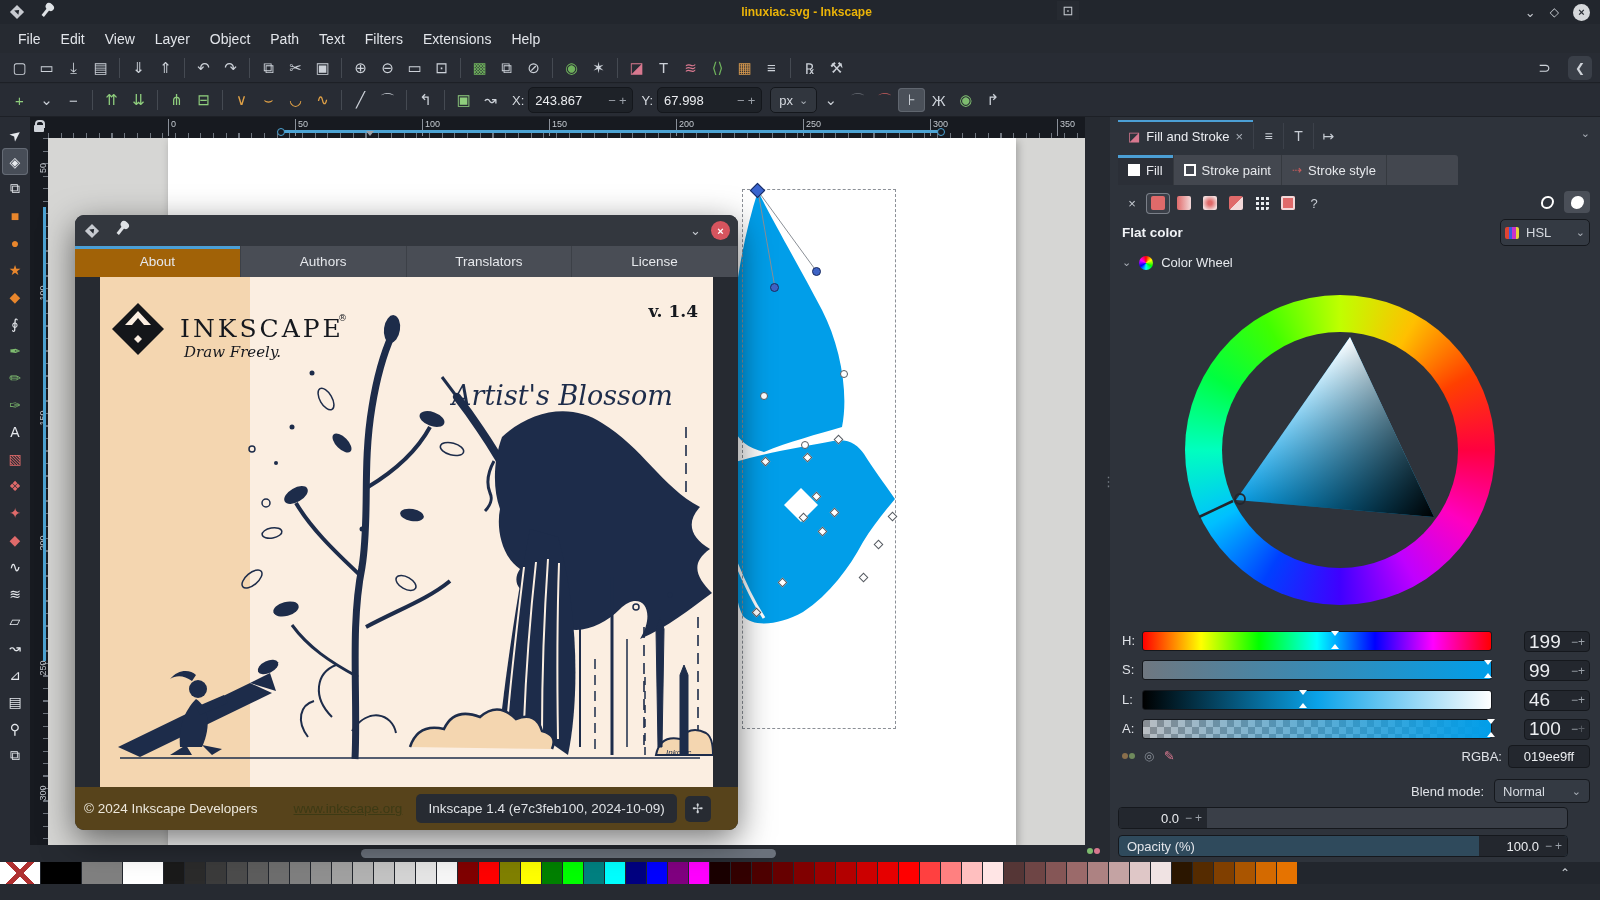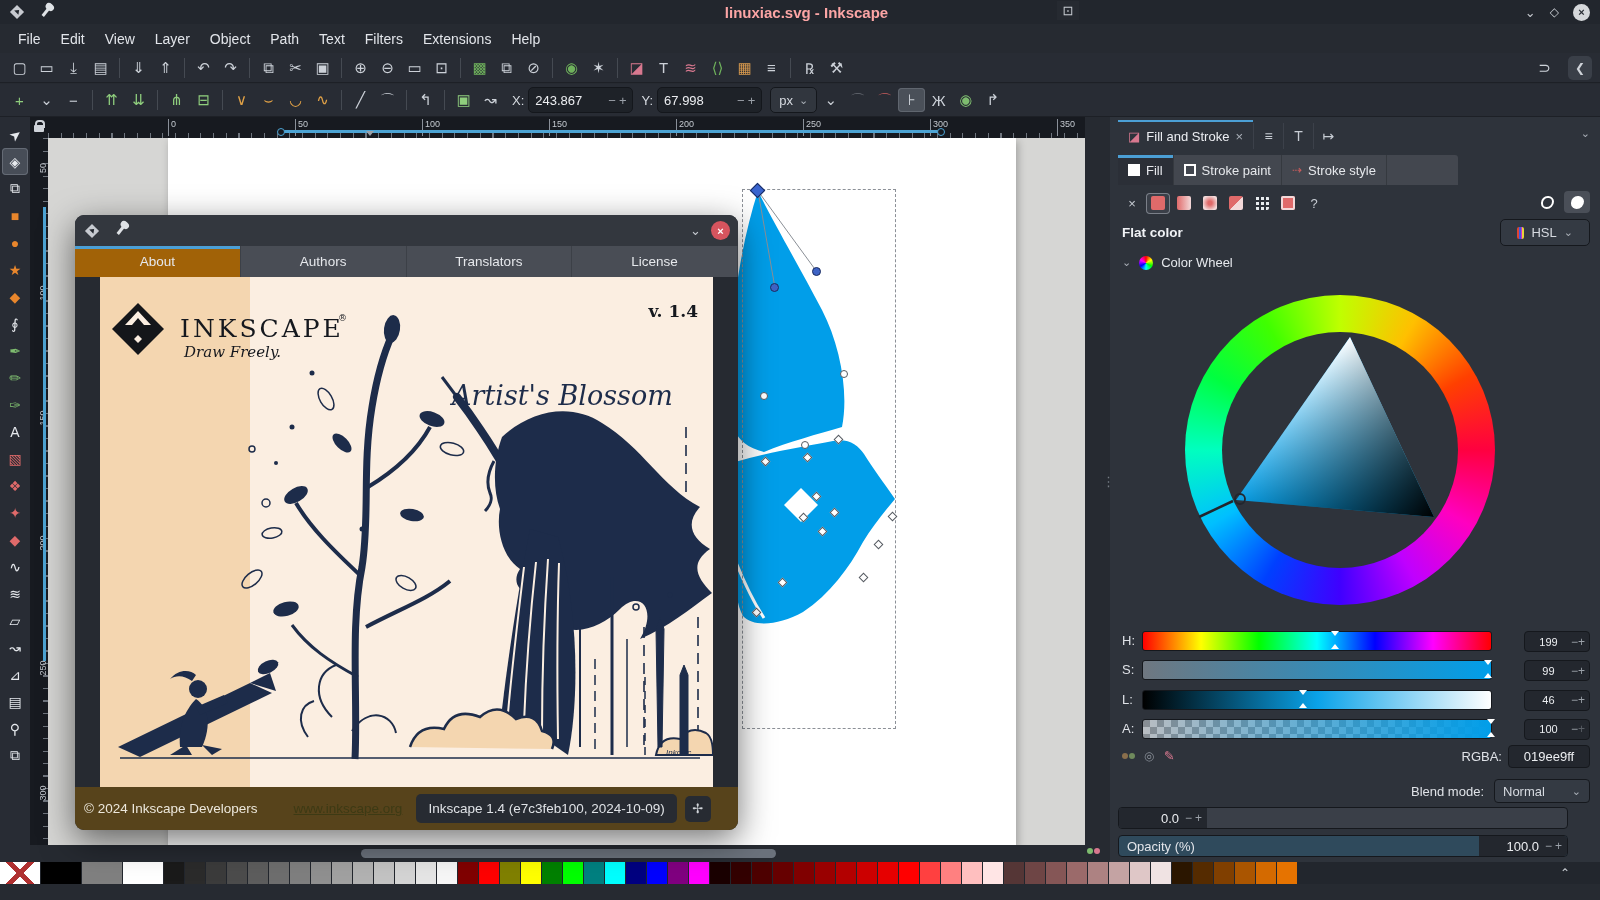--- a/index.html
+++ b/index.html
@@ -8,21 +8,21 @@
     position:relative; width:1600px; height:900px; overflow:hidden;
     background:#262a31; font-family:"Liberation Sans", sans-serif;
     color:#d6dae0; -webkit-font-smoothing:antialiased;
   }
   .abs { position:absolute; }
 
   
   #titlebar { left:0; top:0; width:1600px; height:24px; background:#22262d;
     display:flex; align-items:center; }
   #titlebar .title { position:absolute; left:0; right:0; text-align:center;
-    font-size:15px; font-weight:bold; color:#fca5a5;padding-left:13px; }
+    font-size:12px; font-weight:bold; color:#eab308;padding-left:13px; }
   .logo-diamond { display:inline-block; width:10px; height:10px; background:#c7cad0;
     transform:rotate(45deg); margin:0 0 0 12px; position:relative; z-index:2;}
   .logo-diamond::after{ content:""; position:absolute; left:2px; top:2px; width:0; height:0;
     border-left:3px solid transparent; border-right:3px solid transparent; border-bottom:4px solid #22262d;}
   .pin { display:inline-block; width:3px; height:9px; background:#dfe2e6; margin-left:22px;
     transform:rotate(38deg); position:relative; z-index:2;}
   .pin::before { content:""; position:absolute; left:-3px; top:-6px; width:9px; height:7px;
     border-radius:50%; background:#dfe2e6; }
   #win-controls { position:absolute; right:10px; top:0; height:24px; display:flex; align-items:center; gap:14px; z-index:3;}
   .wc-chev { color:#c6cad0; font-size:13px; }
@@ -155,21 +155,21 @@
   .paint-btn { width:24px; height:21px; border-radius:4px; display:flex; align-items:center; justify-content:center;}
   .paint-btn.sel { box-shadow:0 0 0 1px #7b8089 inset; background:#3a3f48; }
   .paint-chip { width:14px; height:14px; border-radius:2px; }
   .fillrule { position:absolute; top:74px; display:flex; gap:4px; right:10px; }
   .fr-btn { width:26px; height:22px; border-radius:4px; display:flex; align-items:center; justify-content:center;}
   .fr-btn.sel { background:#4a4f58; }
   .blob { width:13px; height:13px; background:#fff; border-radius:55% 45% 60% 45%; }
   .blob.hollow { background:transparent; border:2px solid #fff; }
   #flat-label { position:absolute; left:12px; top:108px; font-size:13.5px; font-weight:bold; color:#f0f2f5;}
   #hsl-btn { position:absolute; right:10px; top:102px; width:90px; height:27px; background:#343a43;
-    border:1px solid #15181d; border-radius:5px; display:flex; align-items:center; gap:7px; padding:0 16px; font-size:13px;}
+    border:1px solid #15181d; border-radius:5px; display:flex; align-items:center; gap:7px; padding:0 4px; font-size:13px;}
   .rgbicon { width:14px; height:12px; border-radius:2px;
     background:linear-gradient(to right,#d43 0 25%,#3b5ae0 25% 50%,#c932c9 50% 75%,#e8d23a 75%); }
   #wheel-expander { position:absolute; left:12px; top:138px; display:flex; align-items:center; gap:8px; font-size:13px; color:#e6e9ed;}
   .wheel-mini { width:14px; height:14px; border-radius:50%;
     background:conic-gradient(#f00,#ff0,#0f0,#0ff,#00f,#f0f,#f00); }
   #ring { position:absolute; left:75px; top:178px; width:310px; height:310px; border-radius:50%;
     background:conic-gradient(from 0deg,
       hsl(75,100%,50%), hsl(45,100%,50%) 30deg, hsl(15,100%,50%) 60deg, hsl(345,100%,50%) 90deg,
       hsl(315,100%,50%) 120deg, hsl(285,100%,50%) 150deg, hsl(255,100%,50%) 180deg,
       hsl(225,100%,50%) 210deg, hsl(195,100%,50%) 240deg, hsl(165,100%,50%) 270deg,
@@ -186,21 +186,21 @@
   .bar-l { background:linear-gradient(to right,#000,#0aa2e8 50%,#fff); }
   .bar-a { background:linear-gradient(to right,rgba(1,158,233,0),rgba(1,158,233,1)),
       repeating-conic-gradient(#b9bdc2 0 25%, #888d93 0 50%) 0 0/14px 14px; }
   .smark { position:absolute; top:-1px; width:0; height:0; }
   .smark::before { content:""; position:absolute; left:-4px; top:0; border-left:4px solid transparent;
     border-right:4px solid transparent; border-top:5px solid #fff; }
   .smark::after { content:""; position:absolute; left:-4px; top:13px; border-left:4px solid transparent;
     border-right:4px solid transparent; border-bottom:5px solid #fff; }
   .sspin { position:absolute; right:10px; top:0; width:66px; height:21px; background:#23272e;
     border:1px solid #15181d; border-radius:4px; display:flex; align-items:center; padding:0 4px; }
-  .sspin .v { flex:1; text-align:center; font-size:11px; color:#eceef1; margin-right:3px;}
+  .sspin .v { flex:1; text-align:left; font-size:19px; color:#eceef1; margin-right:3px;}
   .sspin .mp { font-size:12px; color:#9ba1a9; }
   #picker-row { position:absolute; left:12px; top:631px; display:flex; gap:9px; align-items:center;}
   #rgba-row { position:absolute; right:10px; top:628px; display:flex; align-items:center; gap:6px;}
   #rgba-row .lbl { font-size:13px; color:#dfe2e7; }
   #rgba-row .box { width:82px; height:23px; background:#23272e; border:1px solid #15181d; border-radius:4px;
     display:flex; align-items:center; justify-content:center; font-size:13px; color:#eceef1;}
   #blend-row { position:absolute; right:10px; top:662px; display:flex; align-items:center; gap:10px;}
   #blend-row .lbl { font-size:13px; color:#dfe2e7; }
   #blend-select { width:96px; height:24px; background:#343a43; border:1px solid #15181d; border-radius:4px;
     display:flex; align-items:center; padding:0 8px; font-size:13px; }

